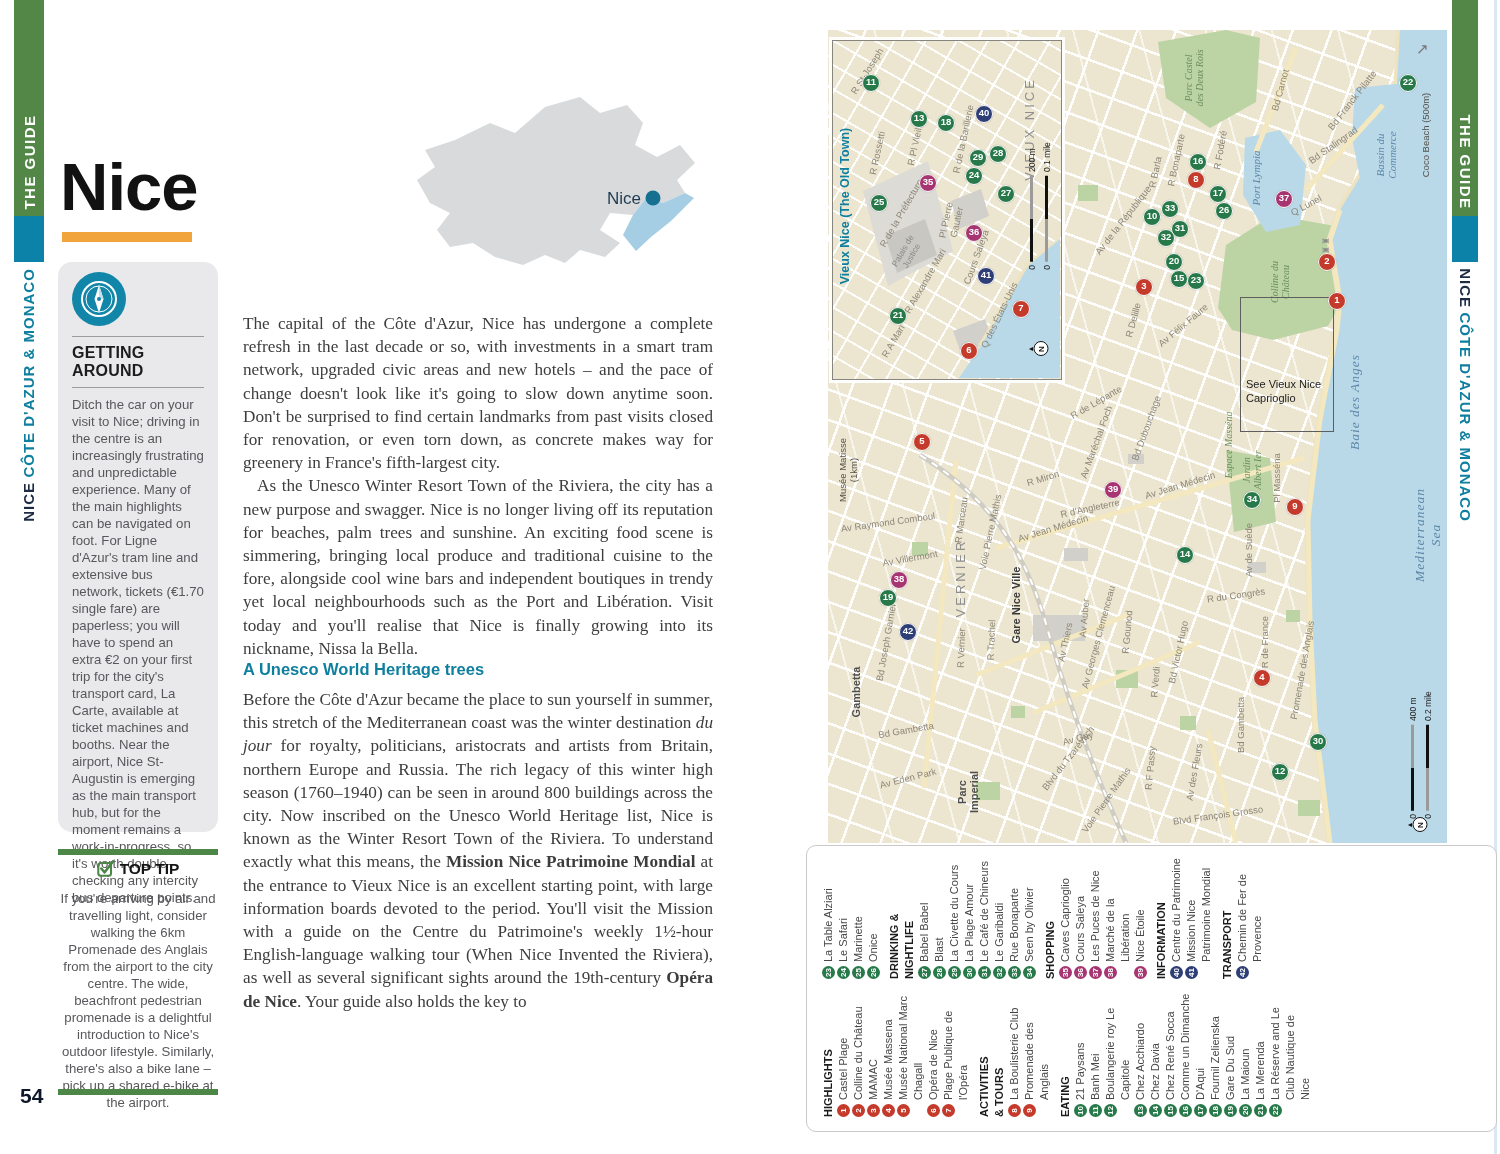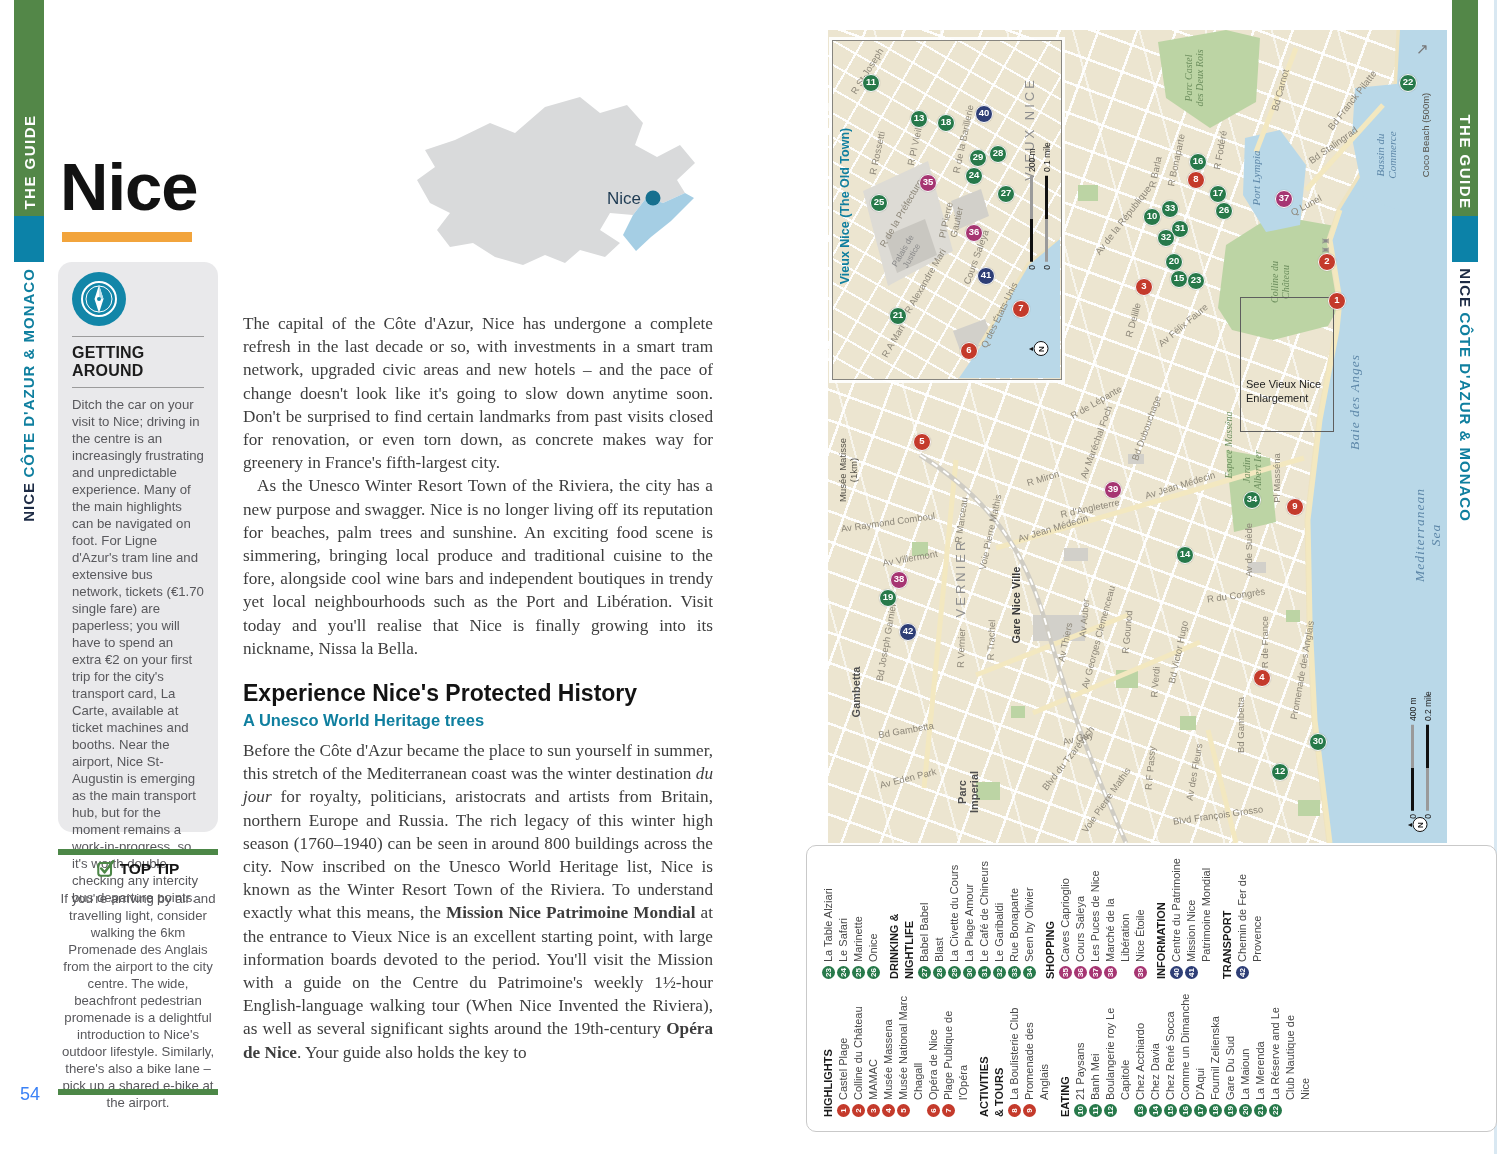--- a/index.html
+++ b/index.html
@@ -10,21 +10,21 @@
   .vtext{position:absolute;white-space:nowrap;font-weight:bold;}
   .vl{transform:translate(-50%,-50%) rotate(-90deg);}
   .vr{transform:translate(-50%,-50%) rotate(90deg);}
   .guide-txt{color:#fff;font-size:15px;letter-spacing:1.5px;}
   .sec-dark{color:#1d2b45;font-size:15px;letter-spacing:1px;}
   .sec-teal{color:#0f7f9f;font-size:15px;letter-spacing:1px;}
   .edgeline{position:absolute;left:1494px;top:0;width:3px;height:1154px;background:#d9e8f2;}
   
   .nicetitle{position:absolute;left:60px;top:148px;font-size:67px;font-weight:800;color:#121212;letter-spacing:-1px;}
   .accentbar{position:absolute;left:62px;top:232px;width:130px;height:10px;}
-  .pageno{position:absolute;left:20px;top:1084px;font-size:18px;color:#3b82f6;}
+  .pageno{position:absolute;left:20px;top:1084px;font-size:21px;color:#0f172a;font-weight:bold;}
   
   .gabox{position:absolute;left:58px;top:262px;width:160px;height:570px;background:#e9e9eb;border-radius:14px;box-sizing:border-box;padding:8px 12px 0 12px;}
   .gaicon{width:54px;height:54px;margin:2px 0 6px 2px;}
   .garule{height:1px;background:#9b9b9b;margin:0 2px;}
   .gahead{font-size:16px;font-weight:bold;color:#1c1c1c;padding:7px 2px;letter-spacing:.2px;}
   .gabody{font-size:13.2px;line-height:17px;color:#58585c;padding:8px 2px 0 2px;}
   .greenrule{position:absolute;left:58px;width:160px;height:6px;background:#4c8747;}
   .tiphead{position:absolute;left:58px;top:860px;width:160px;text-align:center;font-weight:bold;font-size:15.5px;color:#151515;}
   .tiphead svg{vertical-align:-3px;margin-right:6px;}
   .tipbody{position:absolute;left:56px;top:890px;width:164px;text-align:center;font-size:13.2px;line-height:17px;color:#58585c;}
@@ -154,21 +154,20 @@
       <rect x="1.5" y="3.5" width="15" height="15" rx="3" fill="none" stroke="#4c8747" stroke-width="2.4"></rect>
       <path d="M5,10 L9,14.5 L19,1.5" fill="none" stroke="#4c8747" stroke-width="3" stroke-linecap="round" stroke-linejoin="round"></path>
     </svg><span>TOP TIP</span>
   </div>
   <div class="tipbody">If you're arriving by air and travelling light, consider walking the 6km Promenade des Anglais from the airport to the city centre. The wide, beachfront pedestrian promenade is a delightful introduction to Nice's outdoor lifestyle. Similarly, there's also a bike lane – pick up a shared e-bike at the airport.</div>
   <div class="greenrule" style="top:1089px;"></div>
 
   <div class="maintext">
     <p>The capital of the Côte d'Azur, Nice has undergone a complete refresh in the last decade or so, with investments in a smart tram network, upgraded civic areas and new hotels – and the pace of change doesn't look like it's going to slow down anytime soon. Don't be surprised to find certain landmarks from past visits closed for renovation, or even torn down, as concrete makes way for greenery in France's fifth-largest city.</p>
     <p class="ind">As the Unesco Winter Resort Town of the Riviera, the city has a new purpose and swagger. Nice is no longer living off its reputation for beaches, palm trees and sunshine. An exciting food scene is simmering, bringing local produce and traditional cuisine to the fore, alongside cool wine bars and independent boutiques in trendy yet local neighbourhoods such as the Port and Libération. Visit today and you'll realise that Nice is finally growing into its nickname, Nissa la Bella.</p>
-    <div class="h2">Experience Nice's Protected History</div>
     <div class="h3">A Unesco World Heritage trees</div>
     <p id="history-para"><span>Before the Côte d'Azur became the place to sun yourself in summer, this stretch of the Mediterranean coast was the winter destination </span><i>du jour</i><span> for royalty, politicians, aristocrats and artists from Britain, northern Europe and Russia. The rich legacy of this winter high season (1760–1940) can be seen in around 800 buildings across the city. Now inscribed on the Unesco World Heritage list, Nice is known as the Winter Resort Town of the Riviera. To understand exactly what this means, the </span><b>Mission Nice Patrimoine Mondial</b><span> at the entrance to Vieux Nice is an excellent starting point, with large information boards devoted to the period. You'll visit the Mission with a guide on the Centre du Patrimoine's weekly 1½-hour English-language walking tour (When Nice Invented the Riviera), as well as several significant sights around the 19th-century </span><b>Opéra de Nice</b><span>. Your guide also holds the key to</span></p>
   </div>
 
   <div class="map" id="citymap">
     <svg class="overlay" width="619" height="813" viewBox="0 0 619 813">
 
       <path fill="#bcd4a4" d="M330,12 L398,0 L432,8 L428,72 L382,98 L338,68 Z"></path>
       <path fill="#bcd4a4" d="M390,278 L398,215 L445,185 L507,196 L526,250 L500,296 L445,310 L404,300 Z"></path>
       <path fill="#bcd4a4" d="M398,420 L442,428 L448,492 L406,502 Z"></path>
@@ -201,21 +200,21 @@
         <path d="M408,813 L380,700"></path>
         <path d="M512,180 L502,210 L512,270 L509,300 L492,390 L480,490 L482,590 L487,690 L502,813"></path>
       </g>
 
       <path fill="none" stroke="#cfccc3" stroke-width="4.5" d="M92,425 C180,480 205,545 222,608 C240,672 268,745 298,813"></path>
       <path fill="none" stroke="#ffffff" stroke-width="2" stroke-dasharray="7 7" d="M92,425 C180,480 205,545 222,608 C240,672 268,745 298,813"></path>
     </svg>
 
     <div class="notebox">
       <div>See Vieux Nice
-Enlargement</div>
+Caprioglio</div>
     </div>
 
     <div class="scalewrap" style="left:592px;top:725px;">
       <div class="srow">
           <span class="s0">0</span>
           <span class="sbar b1"></span>
           <span class="slbl">400 m</span>
         </div>
       <div class="srow">
           <span class="s0">0</span>

